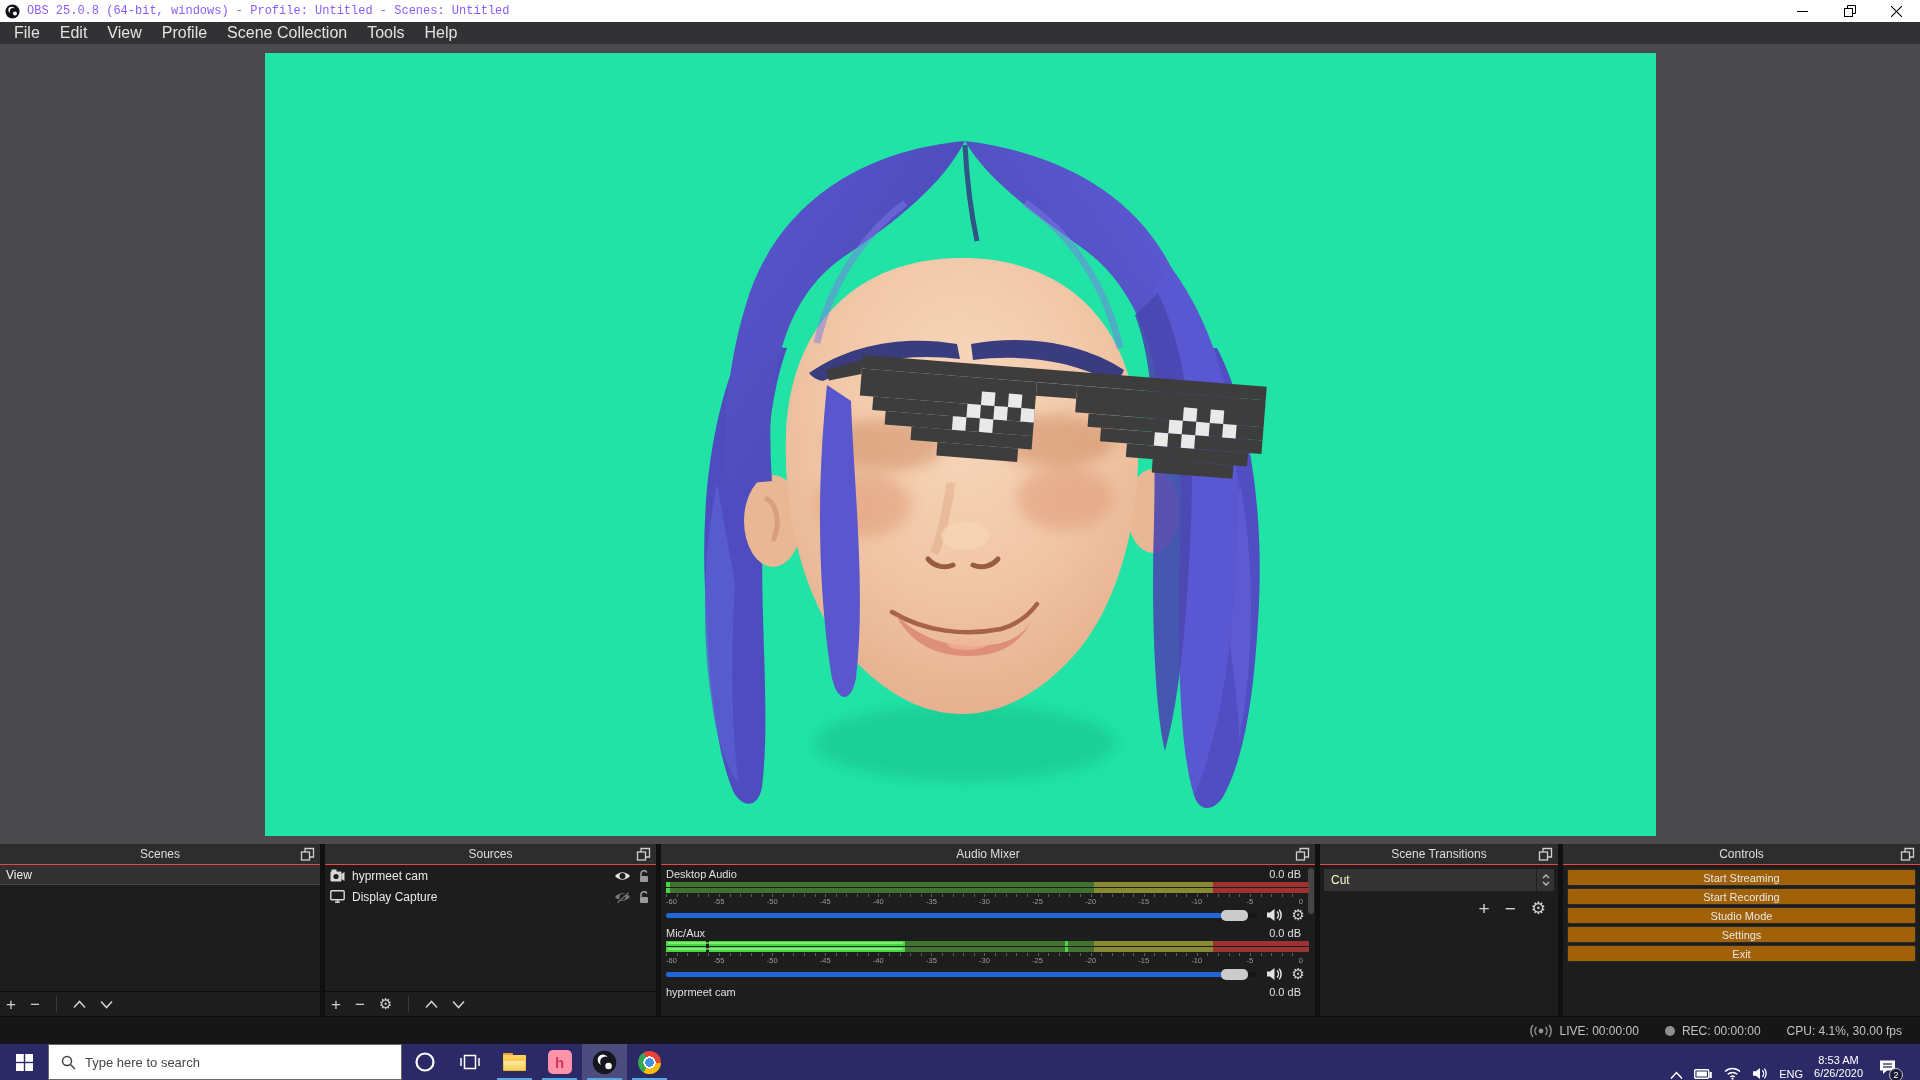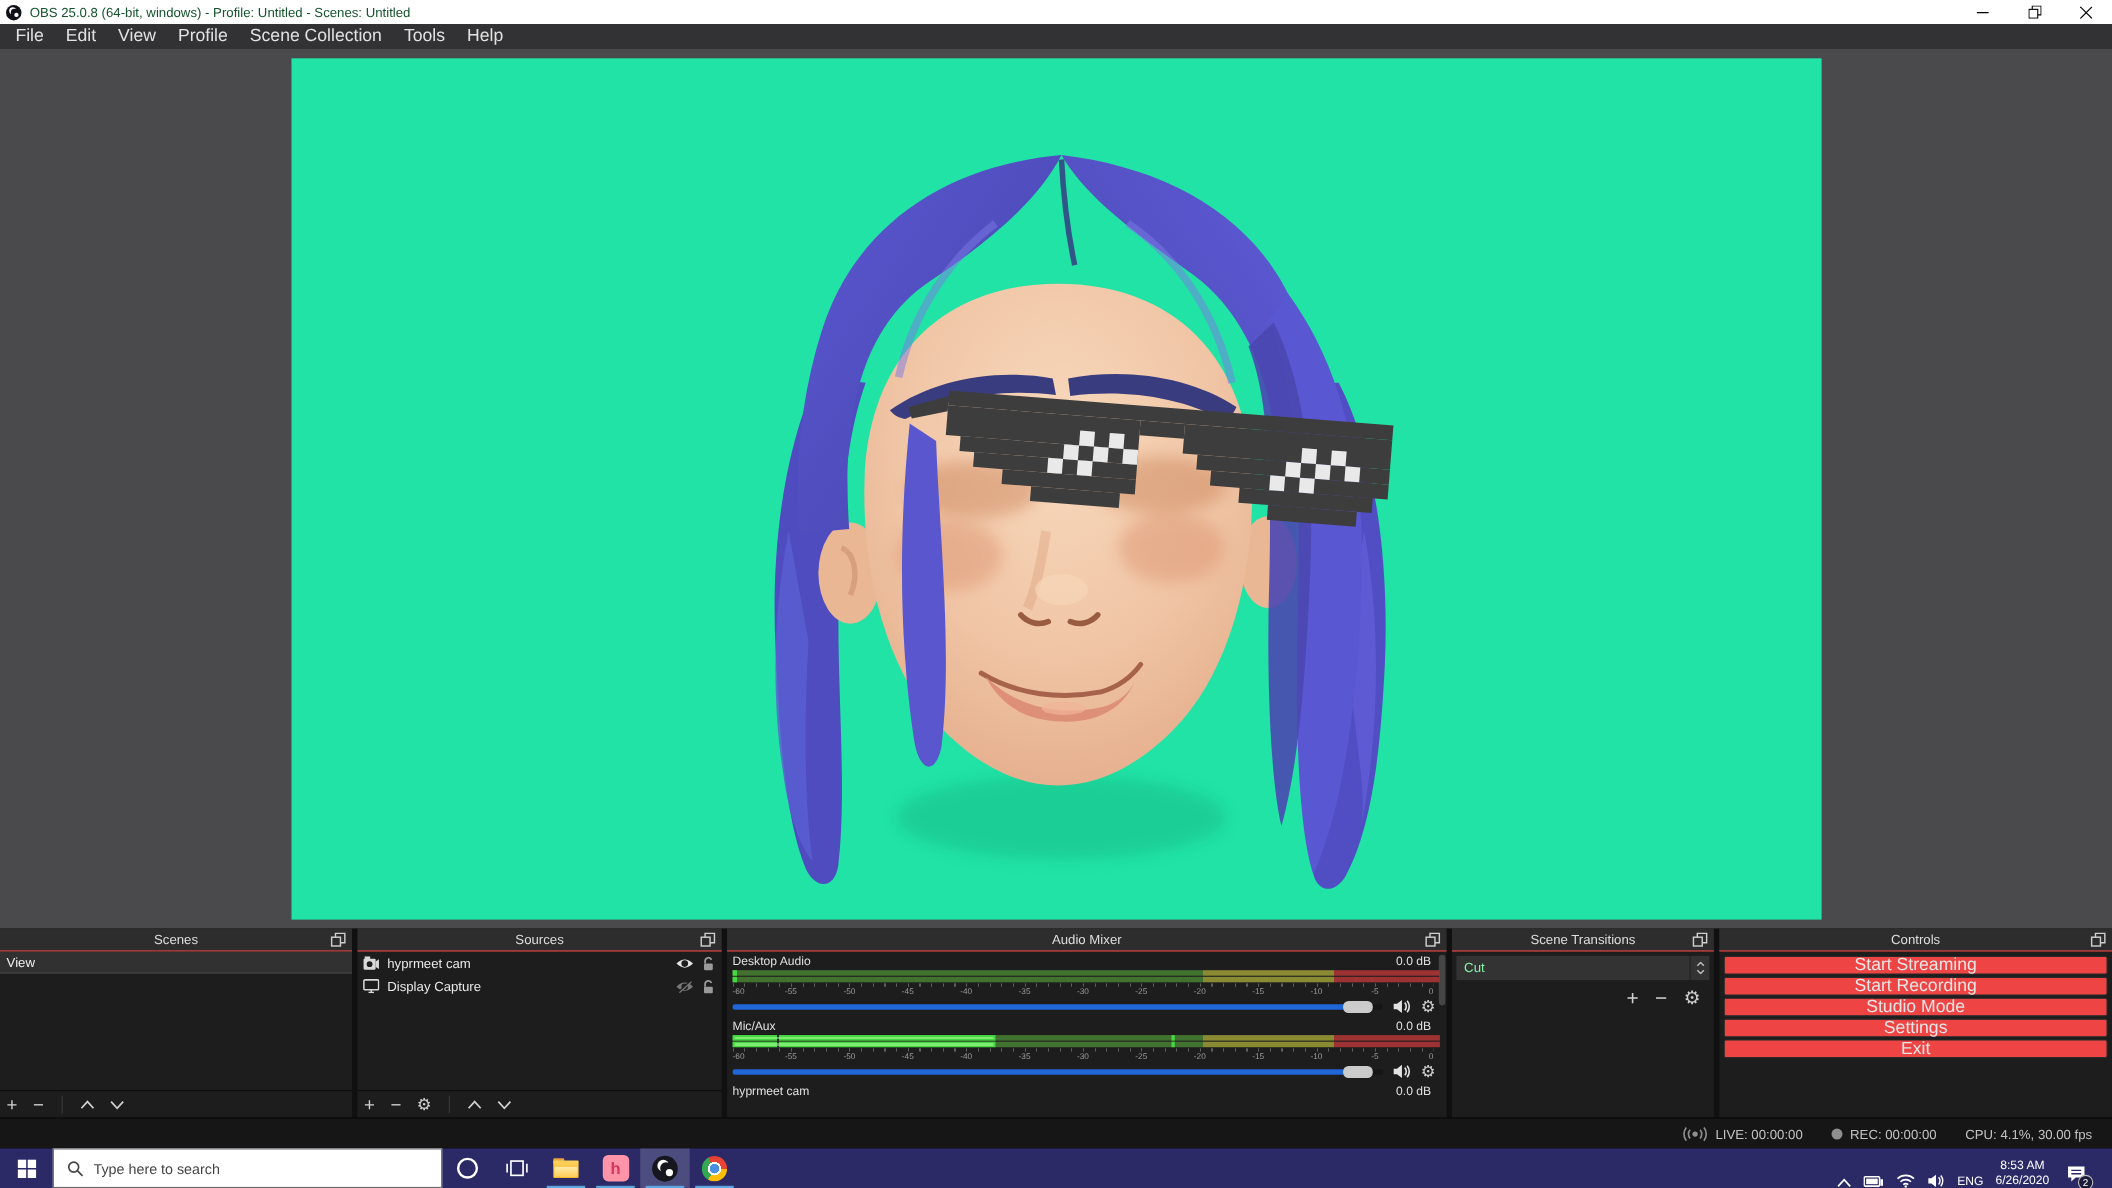--- a/index.html
+++ b/index.html
@@ -3,21 +3,21 @@
 <meta charset="utf-8">
 <style>
   * { margin:0; padding:0; box-sizing:border-box; }
   html,body { width:1920px; height:1080px; overflow:hidden; background:#000;
               font-family:"Liberation Sans", sans-serif; }
   .screen { width:1920px; height:1080px; display:flex; flex-direction:column; }
 
   
   .titlebar { height:22px; background:#fff; display:flex; align-items:center; color:#000; flex:none; }
   .obs-logo { width:15px; height:15px; margin:0 7px 0 5px; }
-  .title-text { font-size:12px; color:#14532d; flex:1; white-space:nowrap; }
+  .title-text { font-size:12px; color:#8b5cf6; flex:1; white-space:nowrap;font-family:Liberation Mono, monospace; }
   .win-controls { display:flex; height:100%; }
   .win-btn { width:47px; height:100%; display:flex; align-items:center; justify-content:center; }
   .win-btn svg { display:block; }
 
   
   .menubar { height:22px; background:#323234; display:flex; align-items:center; padding-left:4px; flex:none; }
   .menu-item { color:#e2e2e2; font-size:16px; padding:0 10px; height:100%; display:flex; align-items:center; }
 
   
   .workspace { height:800px; background:#4a4a4c; position:relative; flex:none; }
@@ -69,32 +69,32 @@
   .scale span { position:absolute; top:3px; font-size:7.5px; color:#9a9a9a; transform:translateX(-50%); }
   .scale span:first-child { transform:none; }
   .scale span:last-child { transform:translateX(-100%); }
   .ch-slider { display:flex; align-items:center; gap:9px; height:16px; margin:1px 4px 2px 0; }
   .track { flex:1; position:relative; height:5px; background:#161616; border-radius:2px; }
   .track .fill { position:absolute; left:0; top:0; bottom:0; width:96%; background:#2166d8; border-radius:2px; }
   .track .handle { position:absolute; left:94%; top:-3px; width:27px; height:11px; background:#cbcbcb; border-radius:5px; }
 
   
   .trans-body { padding:4px; }
-  .combo { height:22px; background:#333; display:flex; align-items:center; font-size:12px; color:#86efac; }
+  .combo { height:22px; background:#333; display:flex; align-items:center; font-size:12px; color:#fef9c3; }
   .combo .val { flex:1; padding-left:7px; }
   .combo .spin { width:18px; height:100%; border-left:1px solid #222; display:flex; flex-direction:column;
                  align-items:center; justify-content:center; gap:2px; }
   .trans-tools { display:flex; justify-content:flex-end; align-items:center; gap:15px; margin:8px 8px 0 0; }
   .trans-tools .tool-txt { font-size:19px; }
   .trans-tools .gear-glyph { font-size:17px; }
 
   
   .ctl-body { padding:4px 4px 0 4px; display:flex; flex-direction:column; gap:2px; }
-  .ctl-btn { height:17px; background:#ef4444; border:1px solid #2a2a2a; border-radius:2px;
-             display:flex; align-items:center; justify-content:center; font-size:16px; color:#e6e6e6; }
+  .ctl-btn { height:17px; background:#a16207; border:1px solid #2a2a2a; border-radius:2px;
+             display:flex; align-items:center; justify-content:center; font-size:11px; color:#e6e6e6; }
 
   
   .statusbar { height:28px; background:#161616; border-top:1px solid #0b0b0b; display:flex;
                align-items:center; justify-content:flex-end; gap:26px; padding-right:18px;
                font-size:12px; color:#c2c2c2; flex:none; }
   .sb-item { display:flex; align-items:center; gap:7px; }
   .rec-dot { width:10px; height:10px; border-radius:50%; background:#8f8f8f; }
 
   
   .taskbar { height:36px; background:#2b2a66; display:flex; align-items:stretch; flex:none; }

